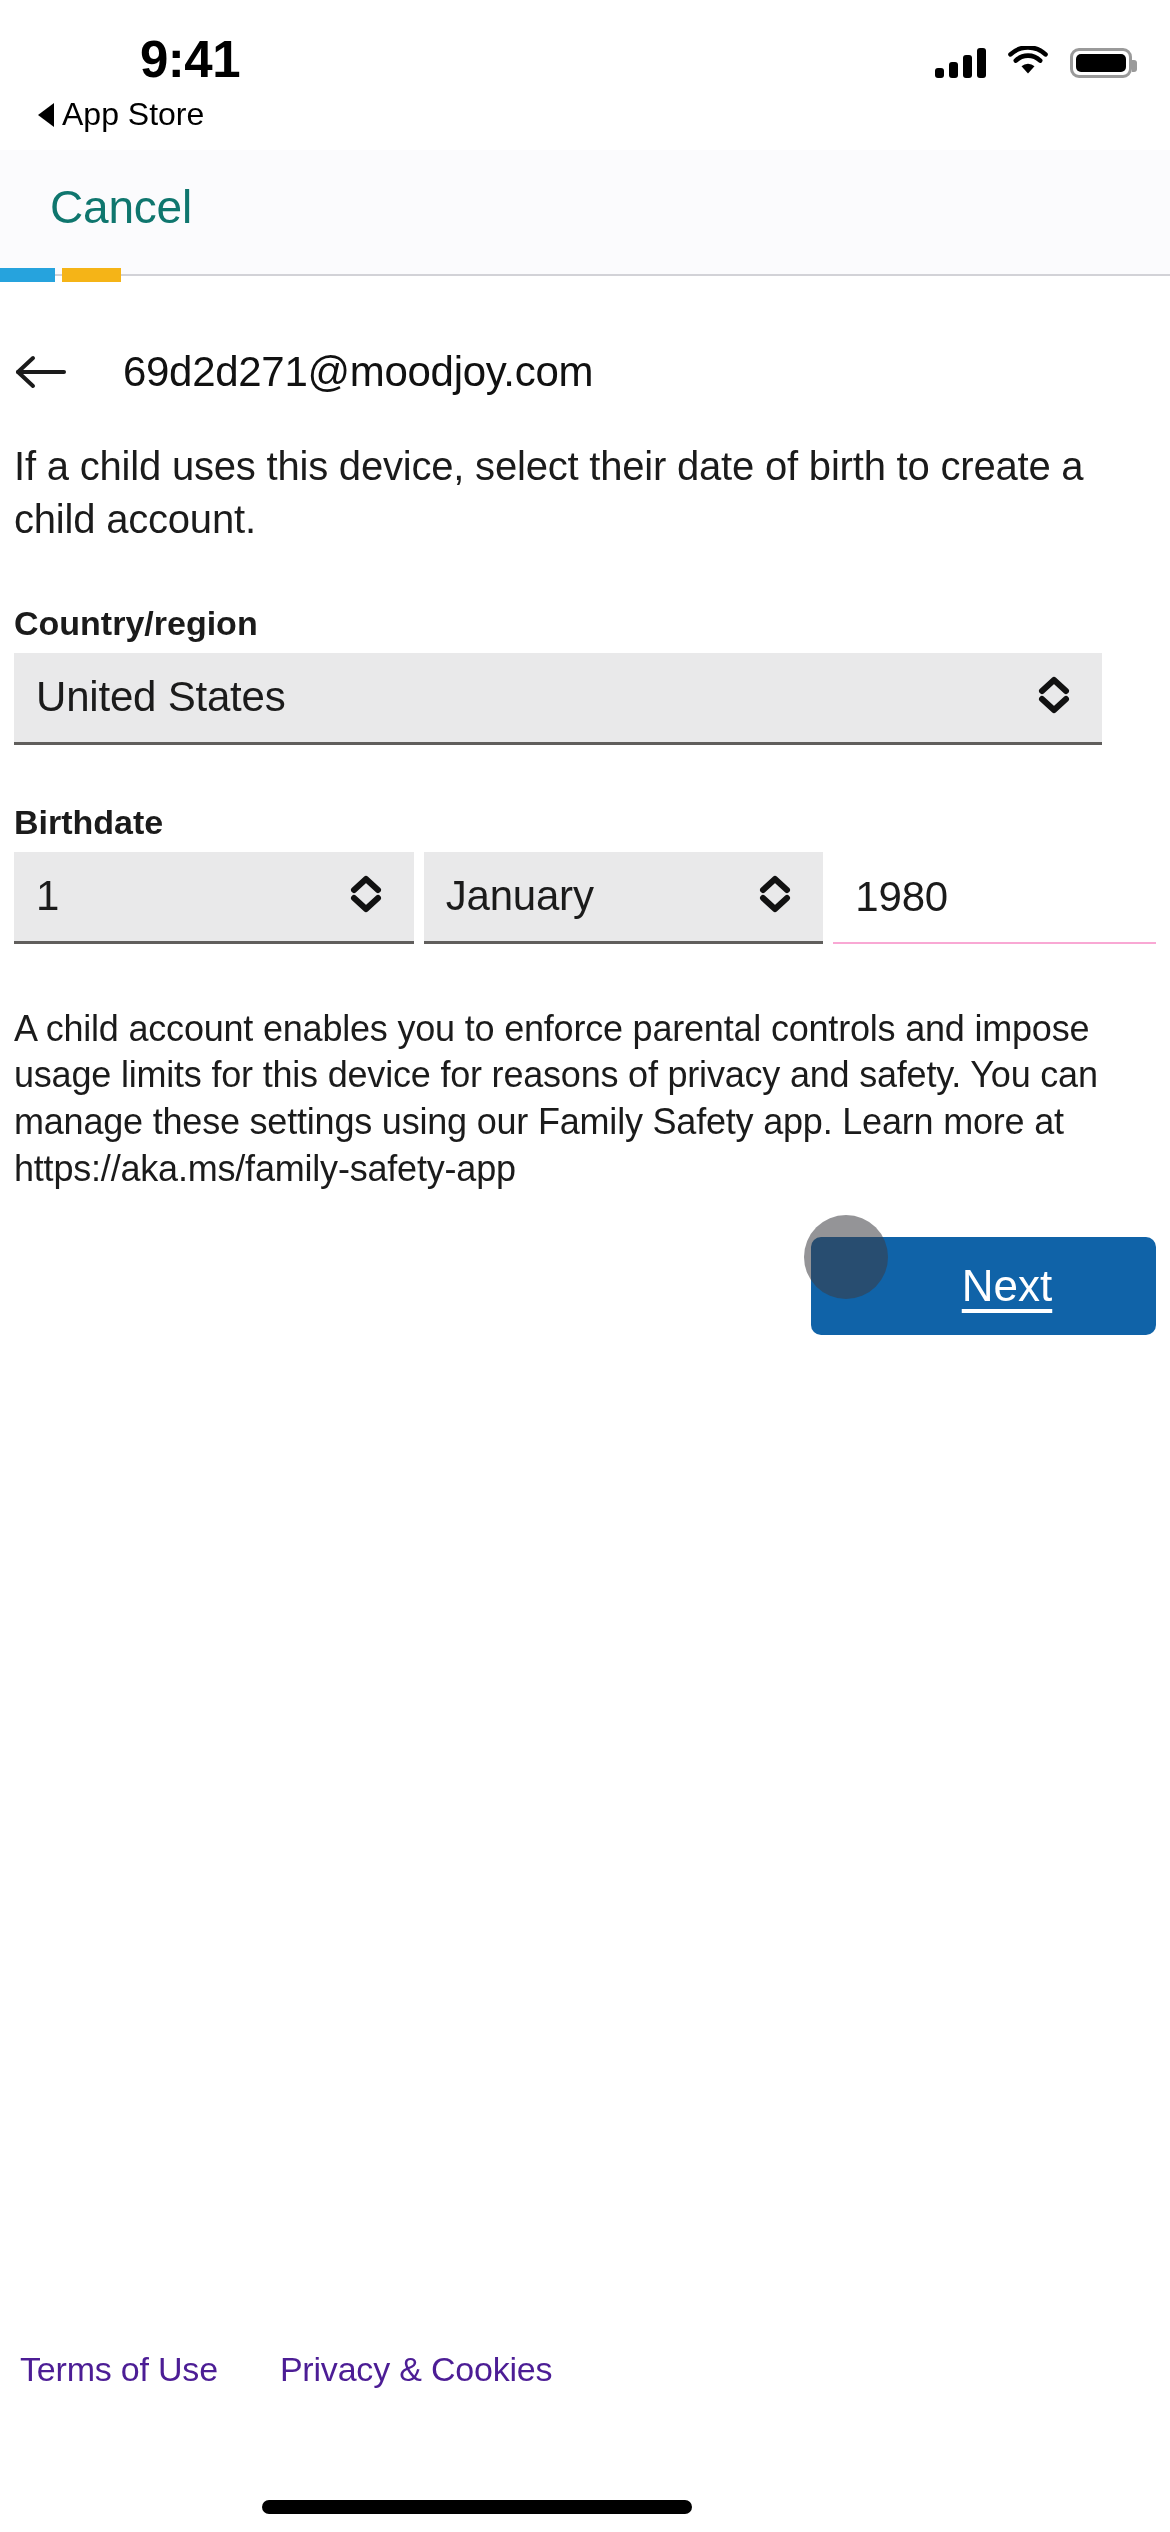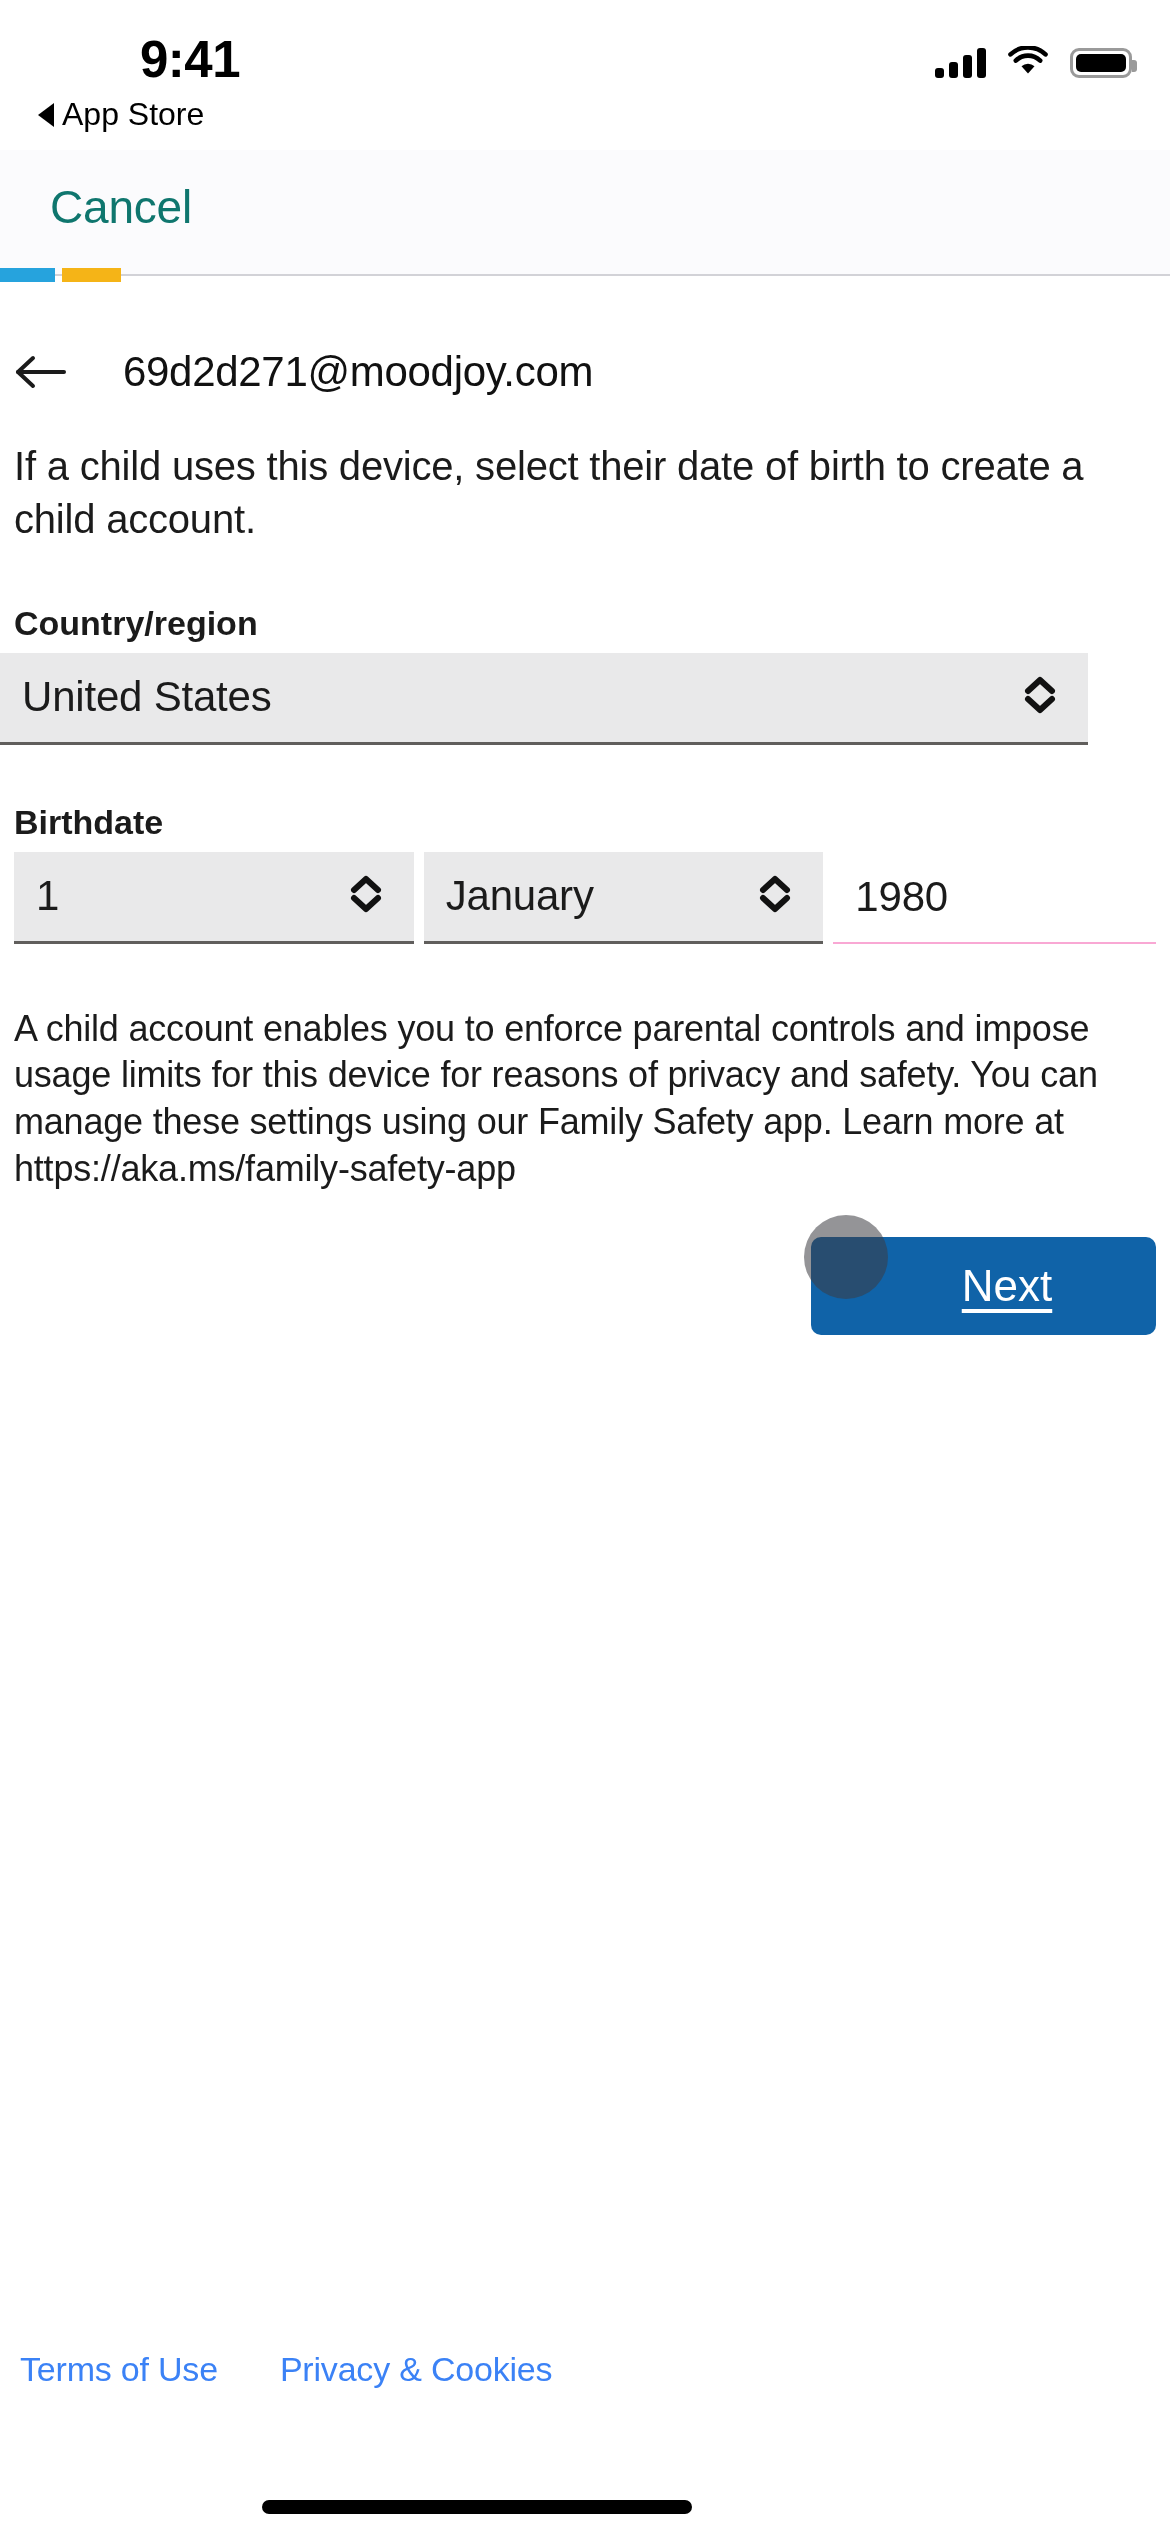--- a/index.html
+++ b/index.html
@@ -94,21 +94,21 @@
 
   .select{
     position:relative; background:#e9e9ea;
     border-bottom:3px solid #605e5c;
     height:92px; display:flex; align-items:center;
     padding:0 22px; cursor:pointer;
   }
   .select .val{ font-size:42px; color:#1b1b1b; letter-spacing:-0.2px; }
   .select .chev{ position:absolute; right:26px; top:50%; transform:translateY(-50%); }
 
-  .country-wrap{ margin:0 14px 12px 0; }
+  .country-wrap{ margin:0 14px 12px 0; padding-left:14px; }
   .country-wrap .select{ width:1088px; }
 
   .bd-row{ display:flex; gap:10px; padding-left:14px; margin-right:14px; }
   .bd-day{ width:436px; }
   .bd-month{ width:436px; }
   .bd-year{ width:352px; }
   .bd-year .select{
     background:transparent; border-bottom:2px solid #f9a8d4;
   }
 
@@ -131,21 +131,21 @@
     background:rgba(60,60,65,0.55);
     left:790px; top:-22px; pointer-events:none;
   }
 
   
   .footer{
     position:absolute; left:0; top:2350px; width:1170px;
     display:flex; gap:62px; padding-left:20px;
   }
   .footer a{
-    font-size:34px; color:#3b82f6; text-decoration:none; letter-spacing:-0.2px;
+    font-size:34px; color:#4c1d95; text-decoration:none; letter-spacing:-0.2px;
   }
 
   .home-indicator{
     position:absolute; left:50%; transform:translateX(-50%);
     bottom:18px; width:430px; height:14px; background:#000; border-radius:7px;
   }
 </style>
 </head>
 <body>
 

